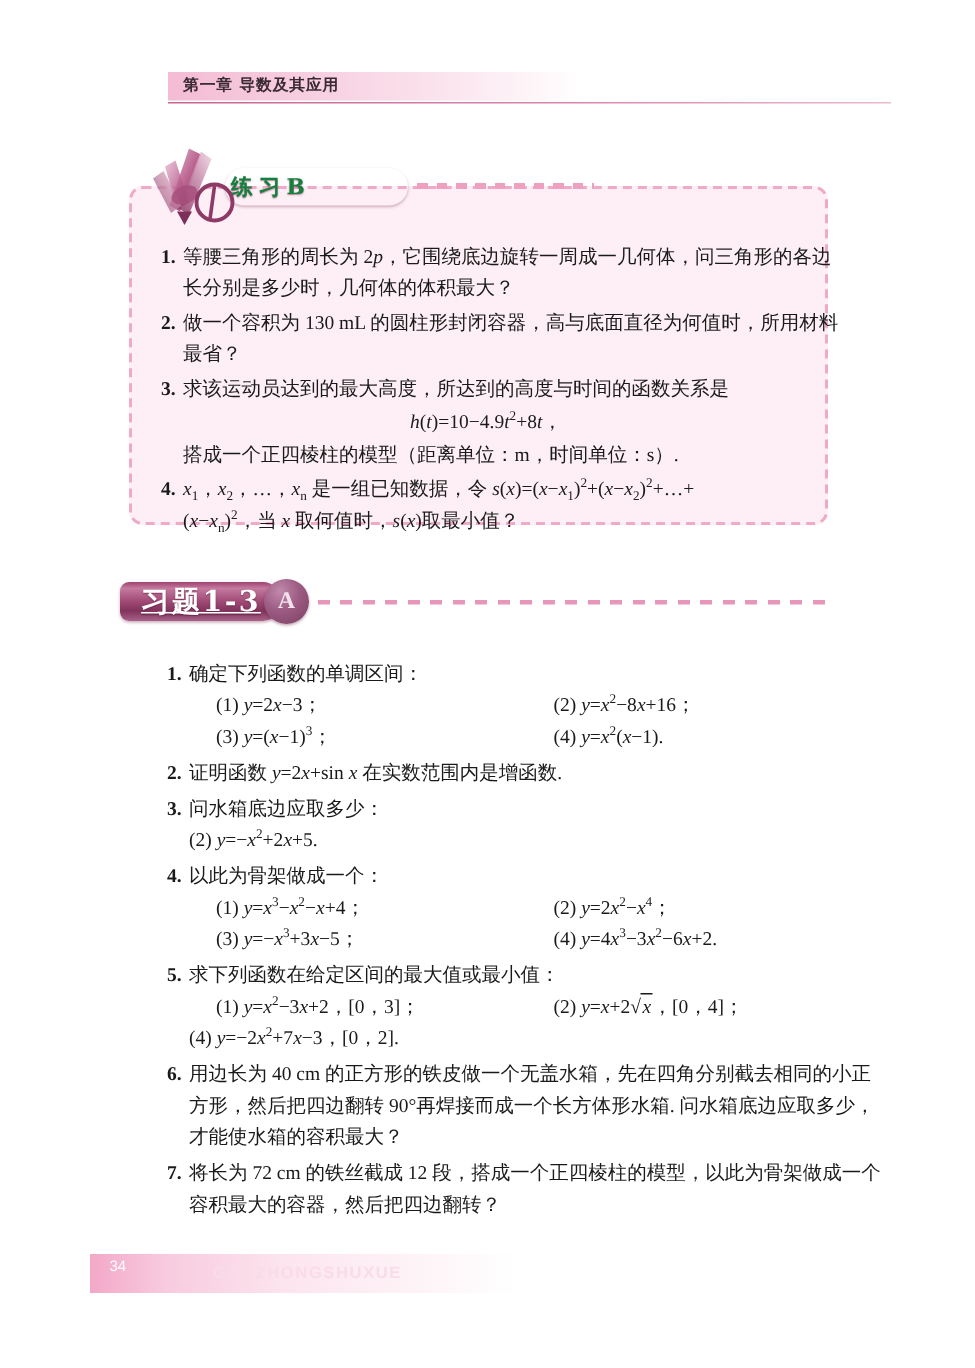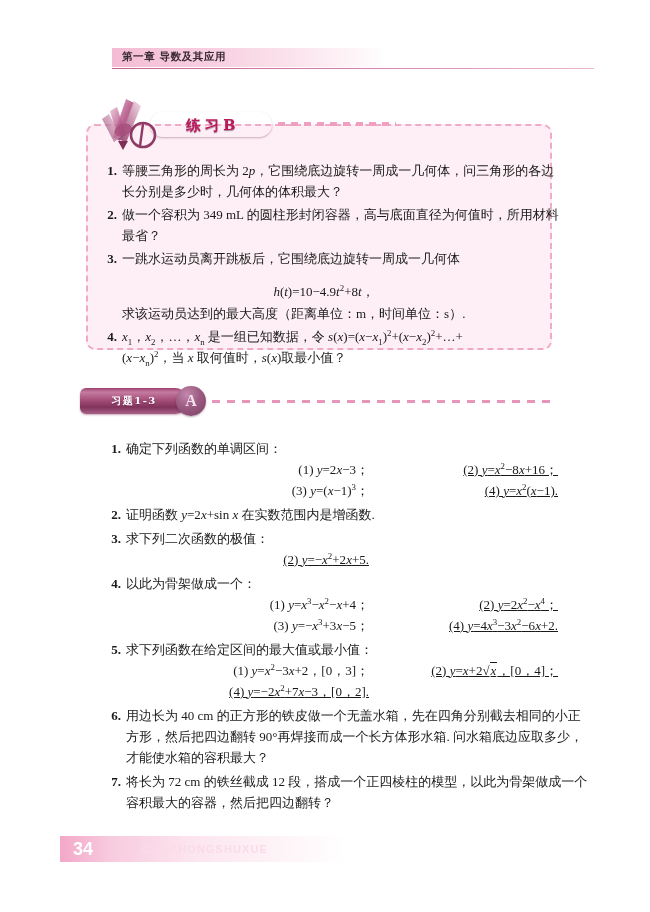--- a/index.html
+++ b/index.html
@@ -82,22 +82,21 @@
     border-radius: 13px;
     background: linear-gradient(to bottom, #b8традиция 0%, #a34d77 0%, #c97ba3 18%, #a84b79 52%, #8e3964 72%, #b06a93 100%);
     box-shadow: 0 1px 2px rgba(120,40,80,.35);
   }
   .practice-pill-text {
     position: absolute;
     left: 0; top: 0;
     width: 122px;
     height: 25px;
     line-height: 25px;
-    text-align: center;
-    color: #be185d;
+    color: #15803d;
     font-size: 14.5px;
     font-weight: bold;
     letter-spacing: 4px;
     text-indent: 4px;
     font-family: "DejaVu Serif", "Liberation Serif", serif;
     text-shadow: 0 1px 1px rgba(90,20,55,.55);
   }
   .practice-icon {
     position: absolute;
     left: 0;
@@ -140,36 +139,35 @@
     font-size: 13px;
     line-height: 21px;
   }
   .ex-line {
     display: block;
     white-space: nowrap;
   }
   .ex-center {
     display: block;
     text-align: center;
-    margin: 12px 0 1px -18px;
+    margin: 1px 0 1px -18px;
   }
   
   .subgrid {
     display: grid;
     grid-template-columns: 243px auto;
     column-gap: 0;
   }
   .subgrid .sub {
     padding-left: 18px;
     white-space: nowrap;
     font-size: 13px;
     line-height: 21px;
-    text-align: right;
-  }
-  .subgrid .sub.right { padding-left: 0; text-decoration: underline; }
+  }
+  .subgrid .sub.right { padding-left: 0; }
 
   .practice-body {
     left: 102px;
     top: 160px;
     width: 442px;
   }
 
   
   .xt-header {
     position: absolute;
@@ -189,25 +187,26 @@
     box-shadow: 0 1px 2px rgba(110,35,70,.38);
   }
   .xt-pill-text {
     position: absolute;
     left: 0; top: 0;
     width: 108px;
     height: 26px;
     line-height: 26px;
     text-align: center;
     color: #ffffff;
-    font-size: 10px;
+    font-size: 19px;
     font-weight: bold;
     letter-spacing: 1.5px;
     font-family: "DejaVu Serif", "Liberation Serif", serif;
     text-shadow: 0 1px 1px rgba(80,18,50,.55);
+    text-decoration: underline;
   }
   .xt-badge {
     position: absolute;
     left: 96px;
     top: 0;
     width: 30px;
     height: 30px;
     border-radius: 50%;
     background: radial-gradient(circle at 36% 28%, #c189ac 0%, #9c5b82 45%, #7b3f63 100%);
     box-shadow: 0 1px 2px rgba(90,35,65,.4);
@@ -252,22 +251,22 @@
     position: absolute;
     left: 0; top: 0;
     width: 285px;
     height: 26px;
     background: linear-gradient(to right, #f3a8c8 0%, #f8cbdf 18%, #fce4ee 45%, #ffffff 100%);
   }
   .footer-pagenum {
     position: absolute;
     left: 13px;
     top: 3px;
-    font-size: 18px;
-    font-weight: bold;
+    font-size: 10px;
+    font-weight: normal;
     color: #ffffff;
     font-family: "Liberation Sans", sans-serif;
   }
   .footer-wm {
     position: absolute;
     left: 82px;
     top: 7px;
     font-size: 11px;
     letter-spacing: 1.1px;
     color: #fadbe8;
@@ -329,31 +328,31 @@
     <div class="ex-num">1.</div>
     <div class="ex-body">
       <span class="ex-line">等腰三角形的周长为 2<span class="mi">p</span>，它围绕底边旋转一周成一几何体，问三角形的各边</span>
       <span class="ex-line">长分别是多少时，几何体的体积最大？</span>
     </div>
   </div>
 
   <div class="ex-item">
     <div class="ex-num">2.</div>
     <div class="ex-body">
-      <span class="ex-line">做一个容积为 349 mL 的圆柱形封闭容器，高与底面直径为何值时，所用材料</span>
+      <span class="ex-line">做一个容积为 130 mL 的圆柱形封闭容器，高与底面直径为何值时，所用材料</span>
       <span class="ex-line">最省？</span>
     </div>
   </div>
 
   <div class="ex-item">
     <div class="ex-num">3.</div>
     <div class="ex-body">
-      <span class="ex-line">一跳水运动员离开跳板后，它围绕底边旋转一周成一几何体</span>
+      <span class="ex-line">求该运动员达到的最大高度，所达到的高度与时间的函数关系是</span>
       <span class="ex-center"><span class="mi">h</span>(<span class="mi">t</span>)=10−4.9<span class="mi">t</span><sup>2</sup>+8<span class="mi">t</span>，</span>
-      <span class="ex-line">求该运动员达到的最大高度（距离单位：m，时间单位：s）.</span>
+      <span class="ex-line">搭成一个正四棱柱的模型（距离单位：m，时间单位：s）.</span>
     </div>
   </div>
 
   <div class="ex-item">
     <div class="ex-num">4.</div>
     <div class="ex-body">
       <span class="ex-line"><span class="mi">x</span><sub>1</sub>，<span class="mi">x</span><sub>2</sub>，…，<span class="mi">x</span><sub>n</sub> 是一组已知数据，令 <span class="mi">s</span>(<span class="mi">x</span>)=(<span class="mi">x</span>−<span class="mi">x</span><sub>1</sub>)<sup>2</sup>+(<span class="mi">x</span>−<span class="mi">x</span><sub>2</sub>)<sup>2</sup>+…+</span>
       <span class="ex-line">(<span class="mi">x</span>−<span class="mi">x</span><sub>n</sub>)<sup>2</sup>，当 <span class="mi">x</span> 取何值时，<span class="mi">s</span>(<span class="mi">x</span>)取最小值？</span>
     </div>
   </div>
@@ -388,21 +387,21 @@
   <div class="ex-item">
     <div class="ex-num">2.</div>
     <div class="ex-body">
       <span class="ex-line">证明函数 <span class="mi">y</span>=2<span class="mi">x</span>+sin <span class="mi">x</span> 在实数范围内是增函数.</span>
     </div>
   </div>
 
   <div class="ex-item">
     <div class="ex-num">3.</div>
     <div class="ex-body">
-      <span class="ex-line">求下列二次函数的极值：</span>
+      <span class="ex-line">问水箱底边应取多少：</span>
       <div class="subgrid">
         <span class="sub right">(2) <span class="mi">y</span>=−<span class="mi">x</span><sup>2</sup>+2<span class="mi">x</span>+5.</span>
       </div>
     </div>
   </div>
 
   <div class="ex-item">
     <div class="ex-num">4.</div>
     <div class="ex-body">
       <span class="ex-line">以此为骨架做成一个：</span>

